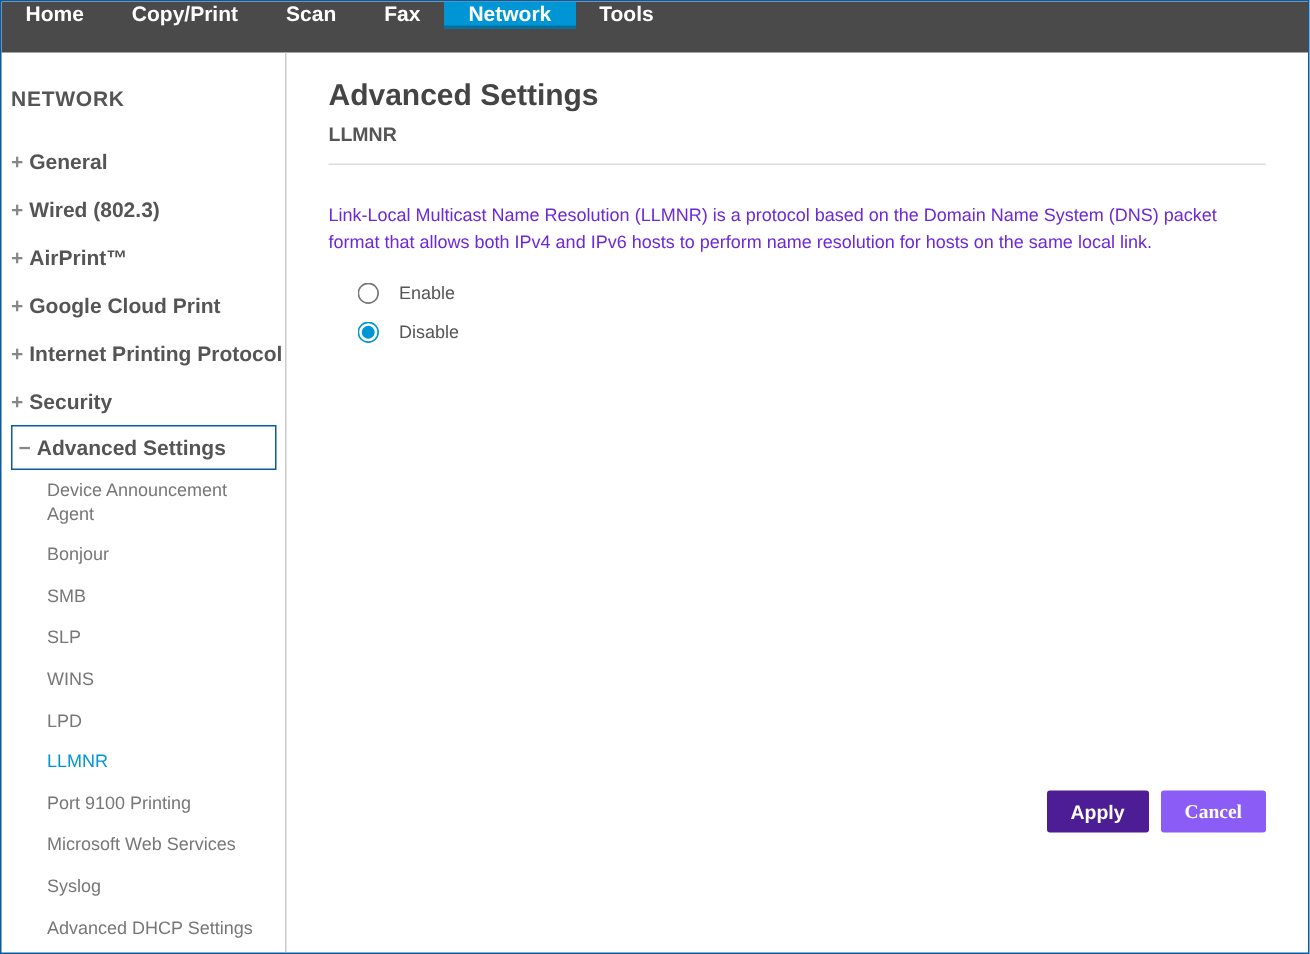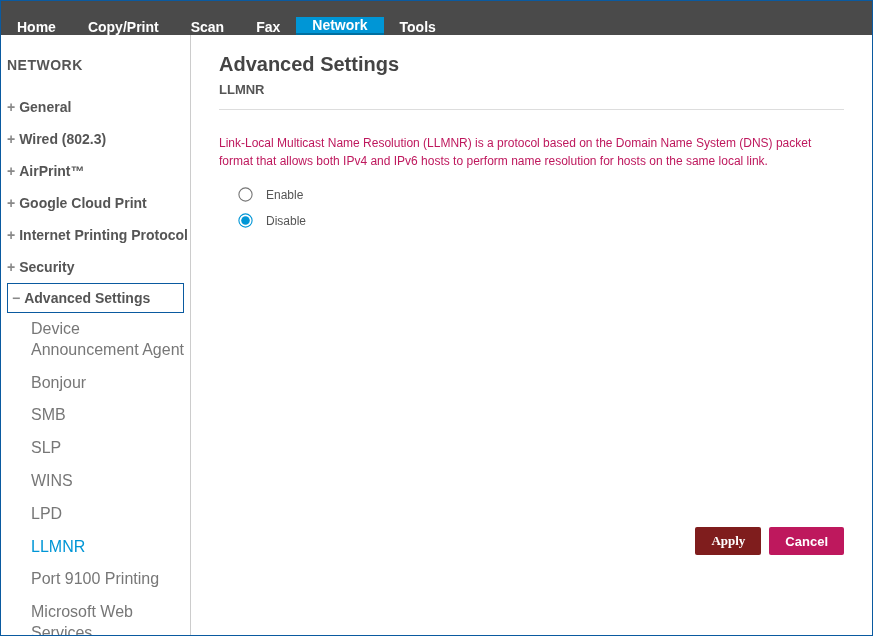--- a/index.html
+++ b/index.html
@@ -12,21 +12,21 @@
       font-size: 13px;
       width: 873px;
       height: 636px;
       border: 1px solid #0a5aa0;
       overflow: hidden;
       background: #fff;
     }
     .topnav {
       background: #4a4a4a;
       display: flex;
-      align-items: flex-end;
+      align-items: flex-start;
       height: 34px;
     }
     .topnav-item {
       color: #fff;
       font-weight: bold;
       padding: 0 16px;
       display: flex;
       align-items: center;
       cursor: pointer;
       font-size: 14px;
@@ -68,21 +68,21 @@
     }
     .sidebar-section.selected {
       border: 1px solid #0a5aa0;
       padding: 6px 4px;
     }
     .sidebar-subitems {
       padding-left: 24px;
     }
     .sidebar-subitem {
       color: #777;
-      font-size: 16px;
+      font-size: 12px;
       padding: 6px 0;
       cursor: pointer;
       line-height: 1.3;
     }
     .sidebar-subitem.active {
       color: #0096d6;
     }
     .content {
       flex: 1;
       padding: 18px 28px;
@@ -98,31 +98,31 @@
     }
     .page-subtitle {
       font-size: 13px;
       font-weight: bold;
       color: #555;
       padding-bottom: 12px;
       border-bottom: 1px solid #ddd;
       margin-bottom: 24px;
     }
     .description {
-      color: #be185d;
+      color: #6d28d9;
       font-size: 12px;
       line-height: 1.5;
       margin-bottom: 18px;
     }
     .radio-group {
       padding-left: 20px;
     }
     .radio-row {
       display: flex;
-      align-items: flex-start;
+      align-items: center;
       margin-bottom: 12px;
       color: #555;
       font-size: 12px;
     }
     .radio-row input[type="radio"] {
       margin-right: 14px;
       accent-color: #0096d6;
       transform: scale(1.1);
     }
     .button-bar {
@@ -135,25 +135,25 @@
     .btn {
       padding: 6px 16px;
       font-weight: bold;
       font-size: 13px;
       border: none;
       border-radius: 2px;
       cursor: pointer;
       color: #fff;
     }
     .btn-primary {
-      background: #7f1d1d;
+      background: #4c1d95;
+    }
+    .btn-secondary {
+      background: #8b5cf6;
       font-family: Liberation Serif, serif;
-    }
-    .btn-secondary {
-      background: #be185d;
     }
   </style>
 </head>
 <body>
 
 <div class="topnav">
   <div class="topnav-item">Home</div>
   <div class="topnav-item">Copy/Print</div>
   <div class="topnav-item">Scan</div>
   <div class="topnav-item">Fax</div>
@@ -198,20 +198,21 @@
       <div class="sidebar-subitem">Device Announcement Agent</div>
       <div class="sidebar-subitem">Bonjour</div>
       <div class="sidebar-subitem">SMB</div>
       <div class="sidebar-subitem">SLP</div>
       <div class="sidebar-subitem">WINS</div>
       <div class="sidebar-subitem">LPD</div>
       <div class="sidebar-subitem active">LLMNR</div>
       <div class="sidebar-subitem">Port 9100 Printing</div>
       <div class="sidebar-subitem">Microsoft Web Services</div>
       <div class="sidebar-subitem">Syslog</div>
+      <div class="sidebar-subitem">Advanced DHCP Settings</div>
     </div>
   </div>
 
   <div class="content">
     <div class="page-title">Advanced Settings</div>
     <div class="page-subtitle">LLMNR</div>
     <div class="description">Link-Local Multicast Name Resolution (LLMNR) is a protocol based on the Domain Name System (DNS) packet format that allows both IPv4 and IPv6 hosts to perform name resolution for hosts on the same local link.</div>
 
     <div class="radio-group">
       <label class="radio-row">

